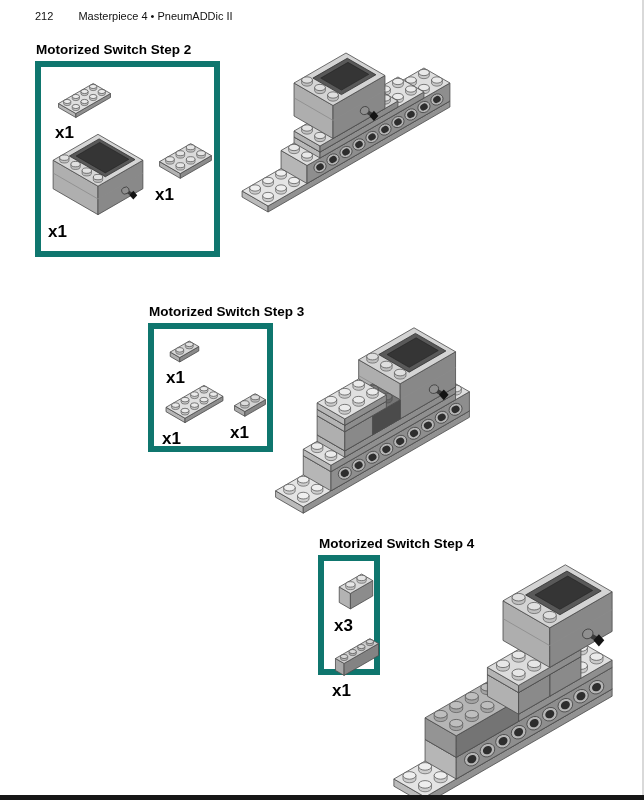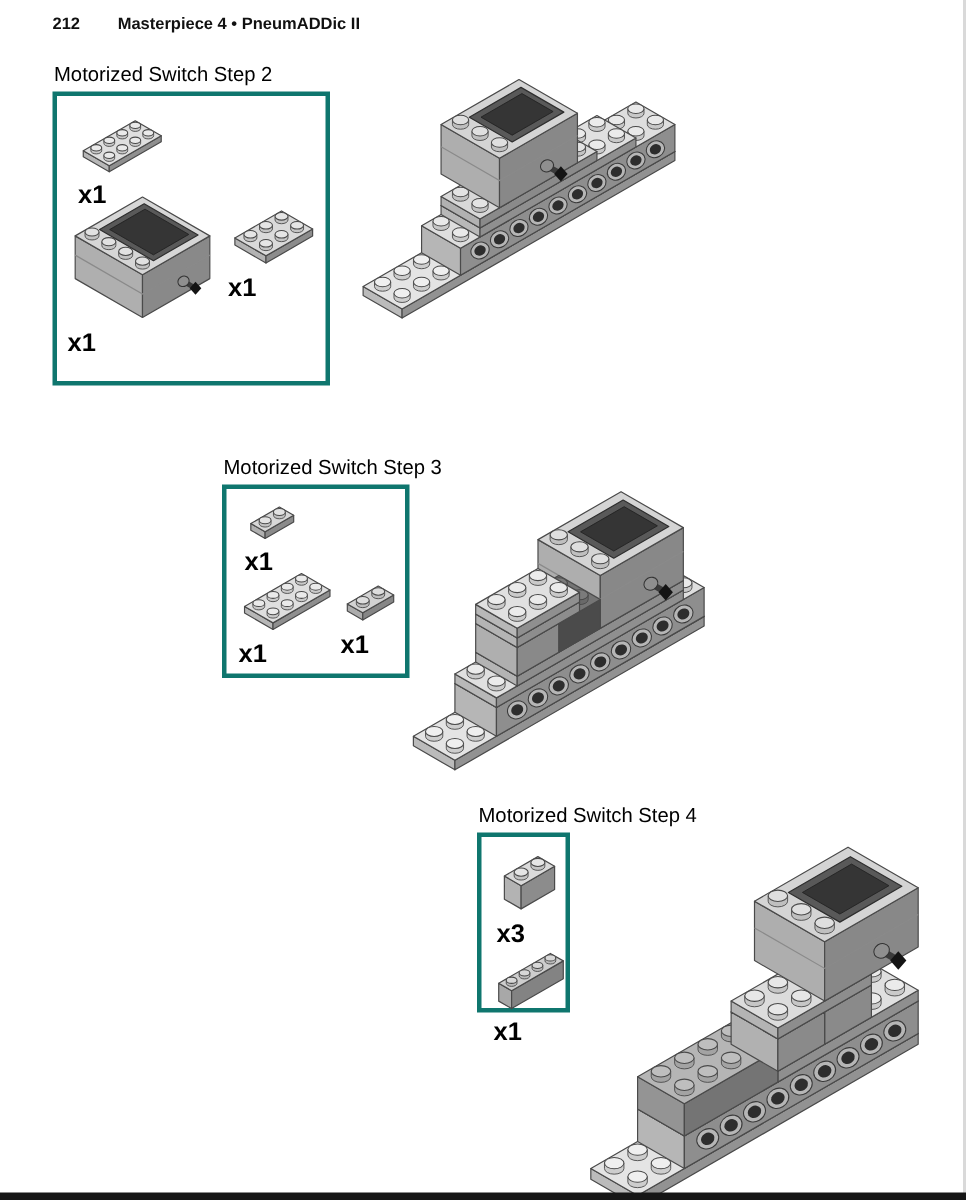--- a/index.html
+++ b/index.html
@@ -6,31 +6,31 @@
   html,body{width:644px;height:800px}
   body{
     background:#ffffff;
     font-family:"Liberation Sans", sans-serif;
     color:#000;
     position:relative;
     overflow:hidden;
   }
   .header{
     position:absolute; left:35px; top:10px;
-    font-size:11px; font-weight:bold; color:#111;
+    font-size:11px; font-weight:normal; color:#111;
     white-space:nowrap;
   }
   .header .page-num{margin-right:22px}
   .section{position:absolute}
   .section-title{
-    font-size:13.5px; font-weight:normal; color:#000;
+    font-size:13.5px; font-weight:bold; color:#000;
     margin:0 0 4px 1px; white-space:nowrap;
   }
   .parts-box{
-    border:3px solid #0f766e;
+    border:6px solid #0f766e;
     position:relative;
     background:#fff;
   }
   .part{
     position:absolute;
     display:flex; flex-direction:column; align-items:flex-start;
   }
   .part-label{
     font-size:17px; font-weight:bold; color:#000;
     margin-top:1px; margin-left:2px; line-height:1.1;

